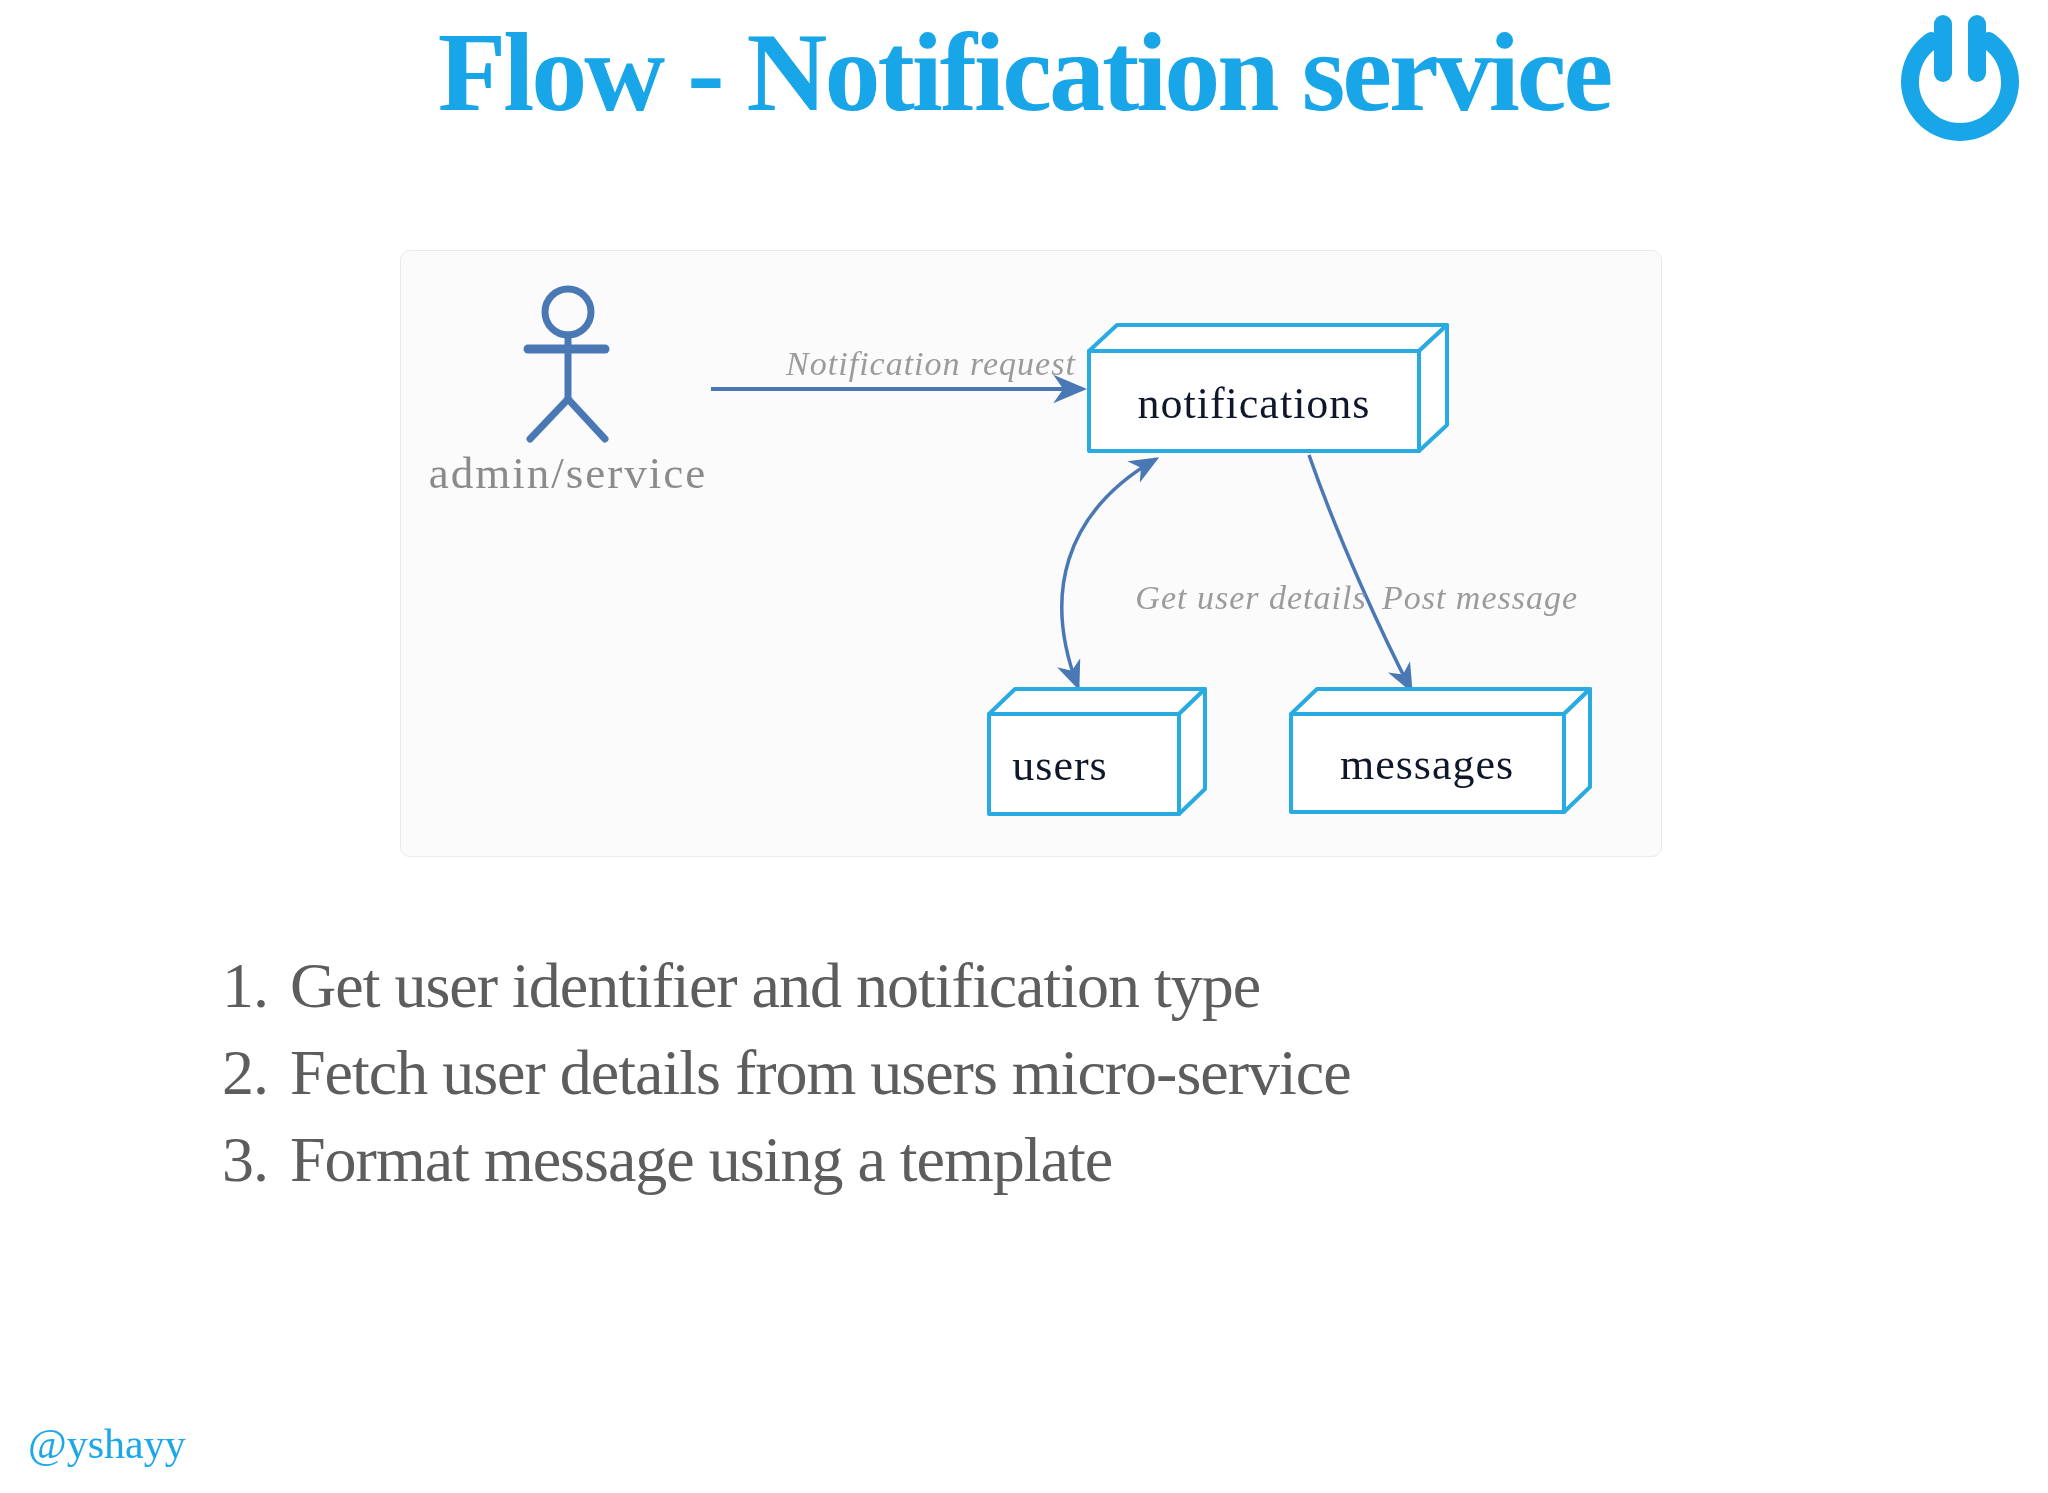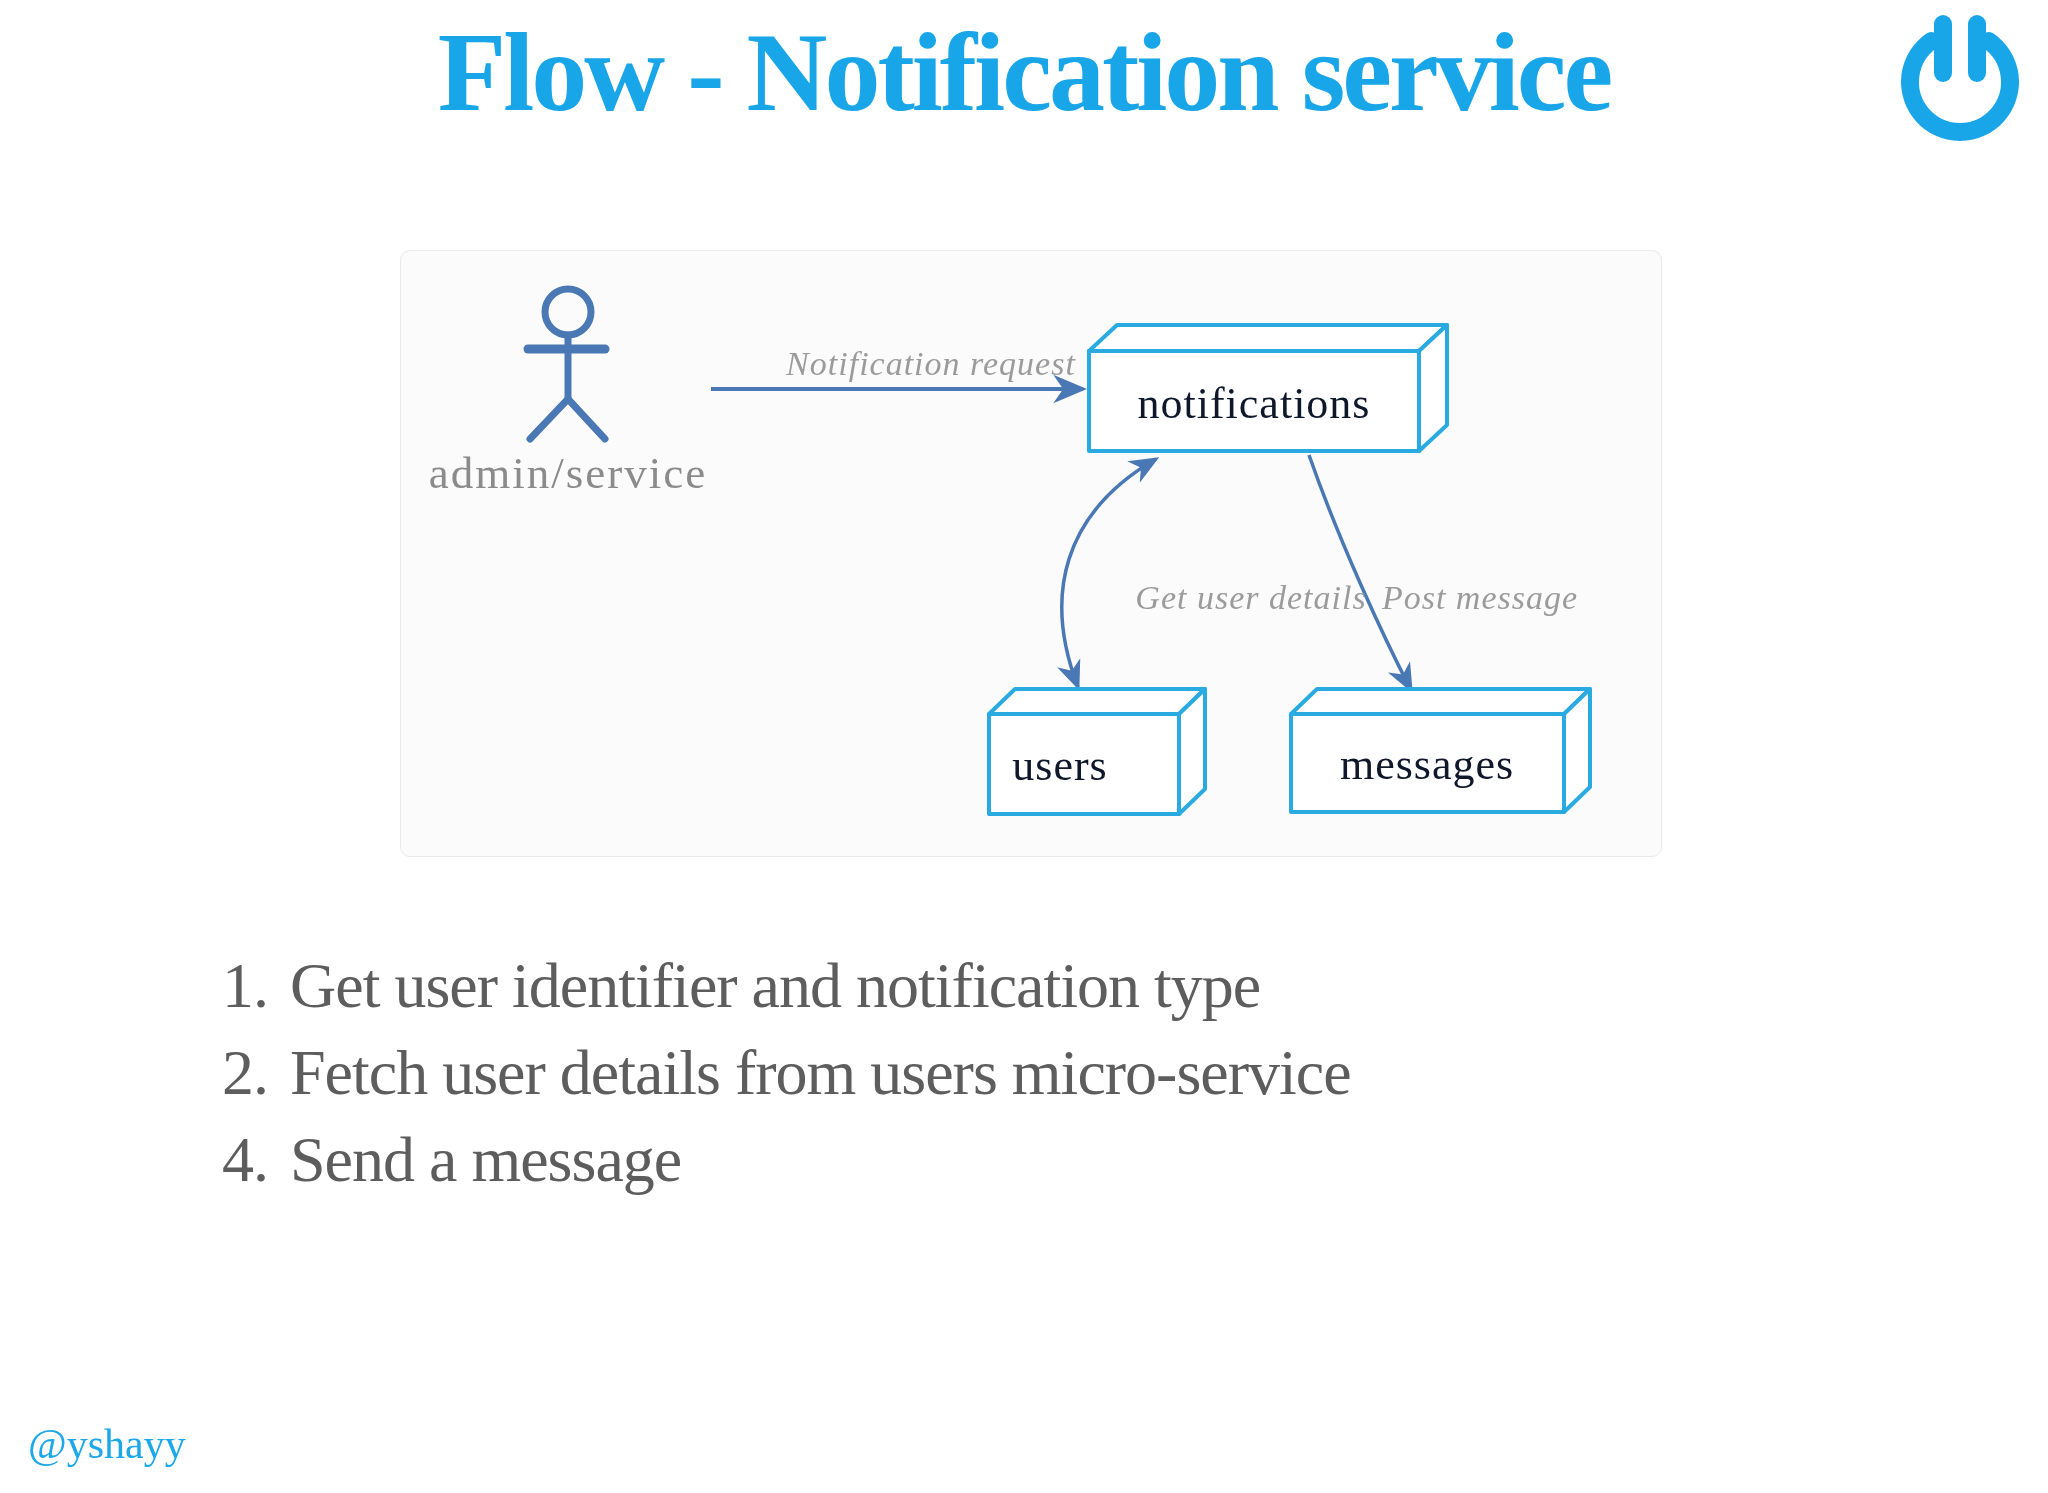--- a/index.html
+++ b/index.html
@@ -154,19 +154,19 @@
   </div>
 
   <ol class="steps">
     <li class="step">
       <span class="num">1.</span><span class="txt">Get user identifier and notification type</span>
     </li>
     <li class="step">
       <span class="num">2.</span><span class="txt">Fetch user details from users micro-service</span>
     </li>
     <li class="step">
-      <span class="num">4.</span><span class="txt">Send a message</span>
+      <span class="num">3.</span><span class="txt">Format message using a template</span>
     </li>
   </ol>
 
   <div class="footer">@yshayy</div>
 
 </div>
 
 </body></html>

